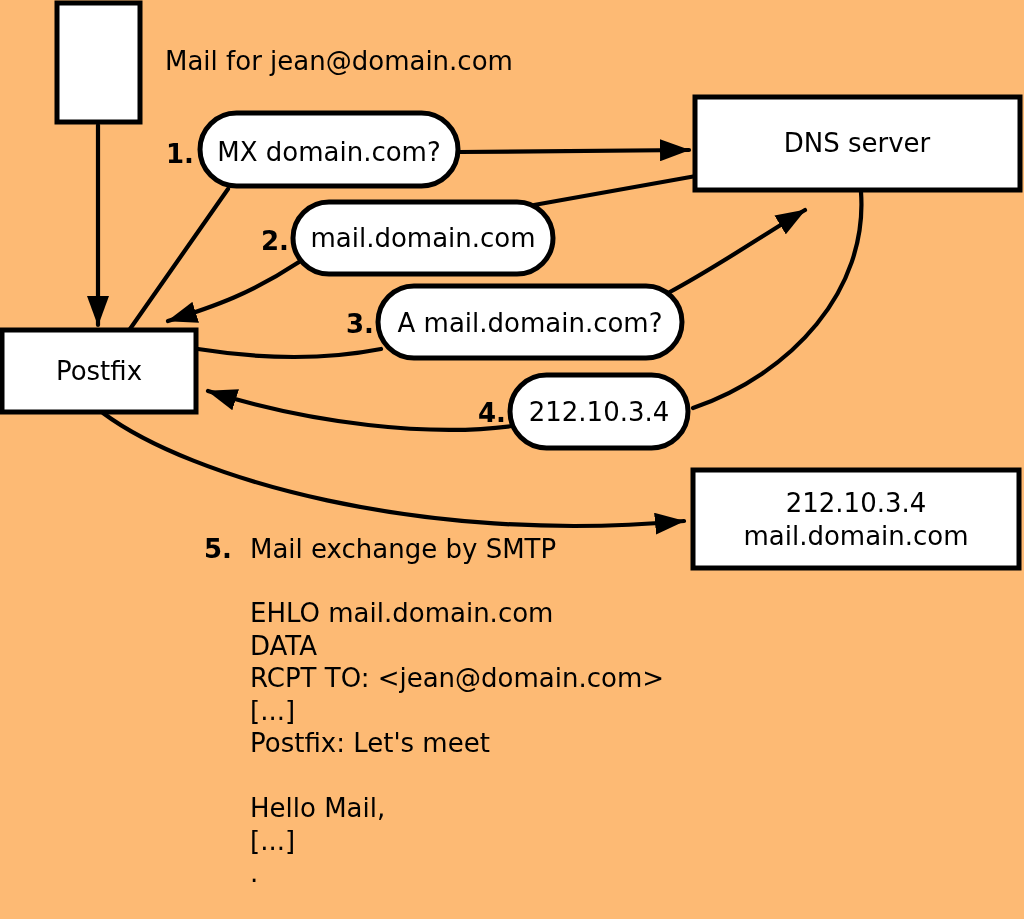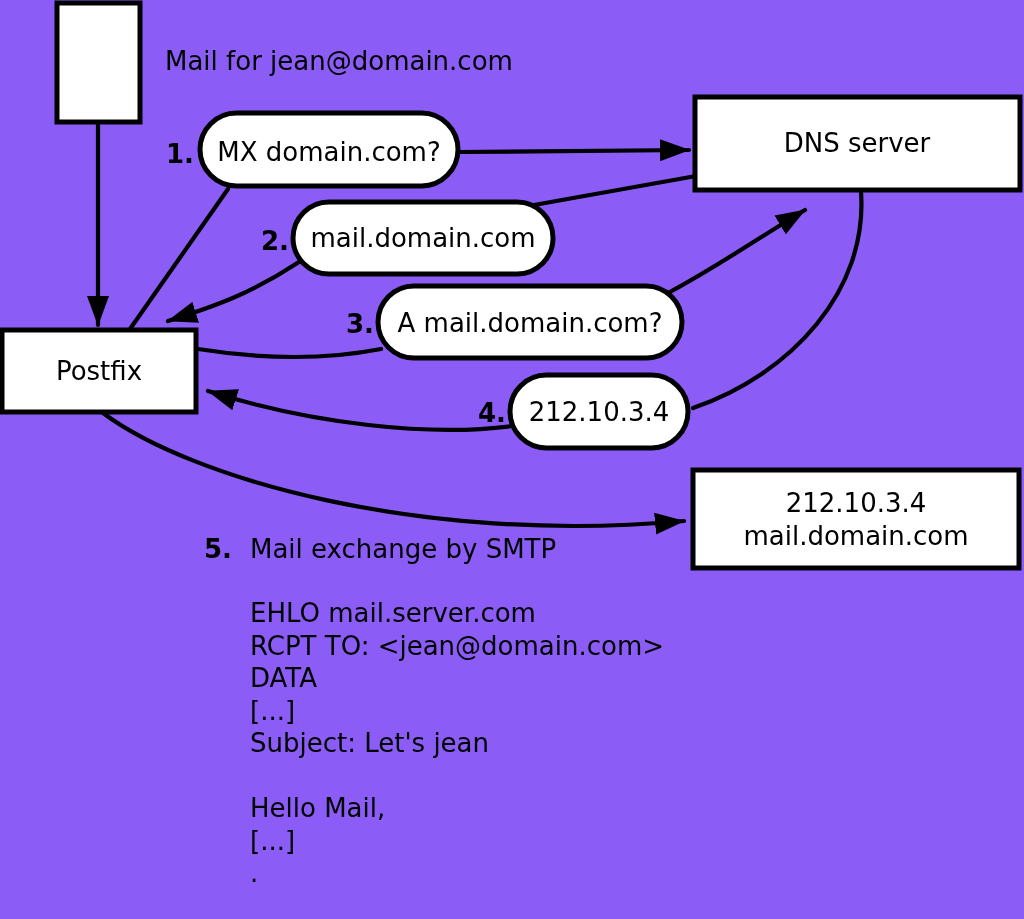--- a/index.html
+++ b/index.html
@@ -4,21 +4,21 @@
 <style>
   html, body {
     margin: 0;
     padding: 0;
     background: #ffffff;
   }
   #stage {
     position: relative;
     width: 1024px;
     height: 919px;
-    background: #8b5cf6;
+    background: #fdba74;
     font-family: "DejaVu Sans", sans-serif;
     color: #000000;
     overflow: hidden;
   }
   #diagram-svg {
     position: absolute;
     left: 0;
     top: 0;
   }
   .node-box {
@@ -109,24 +109,24 @@
     <text class="diagram-text" x="530" y="332" text-anchor="middle">A mail.domain.com?</text>
 
     <text class="diagram-text step-num" x="506" y="422" text-anchor="end">4.</text>
     <text class="diagram-text" x="599" y="421" text-anchor="middle">212.10.3.4</text>
 
     <text class="diagram-text step-num" x="232" y="558" text-anchor="end">5.</text>
     <text class="diagram-text" x="250" y="558" text-anchor="start">Mail exchange by SMTP</text>
   </svg>
 
   <div class="smtp">
-    <div class="smtp-line">EHLO mail.server.com</div>
+    <div class="smtp-line">EHLO mail.domain.com</div>
+    <div class="smtp-line">DATA</div>
     <div class="smtp-line">RCPT TO: &lt;jean@domain.com&gt;</div>
-    <div class="smtp-line">DATA</div>
     <div class="smtp-line">[...]</div>
-    <div class="smtp-line">Subject: Let's jean</div>
+    <div class="smtp-line">Postfix: Let's meet</div>
     <div class="smtp-line"></div>
     <div class="smtp-line">Hello Mail,</div>
     <div class="smtp-line">[...]</div>
     <div class="smtp-line">.</div>
   </div>
 
 </div>
 
 </body></html>

